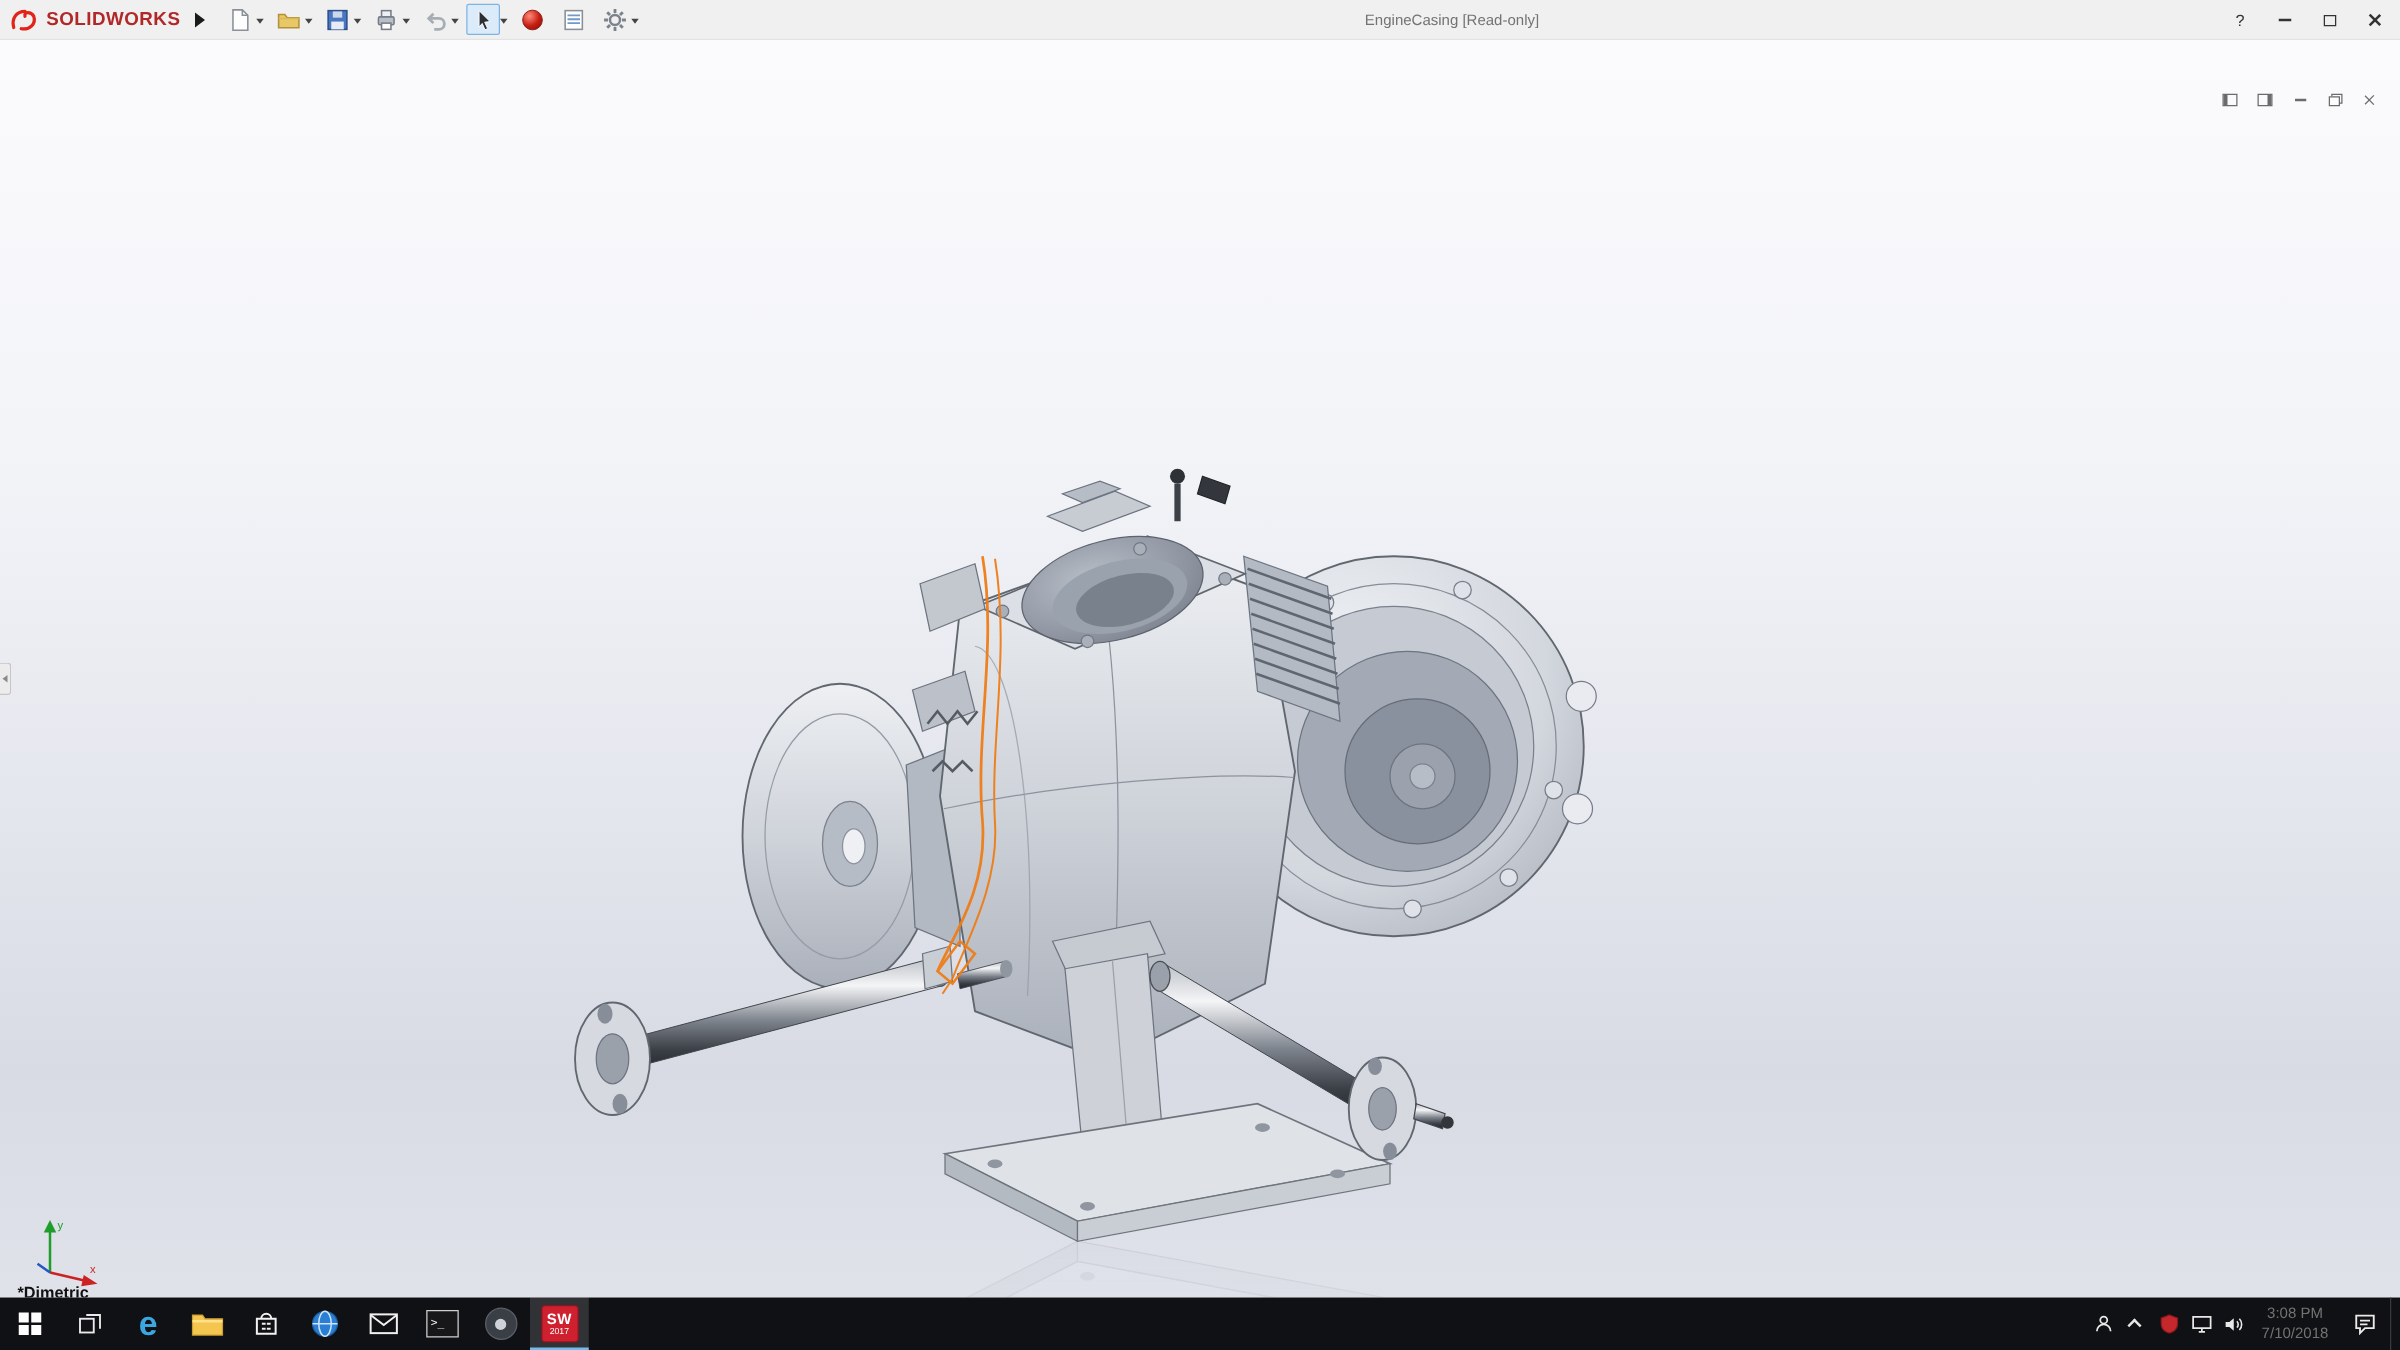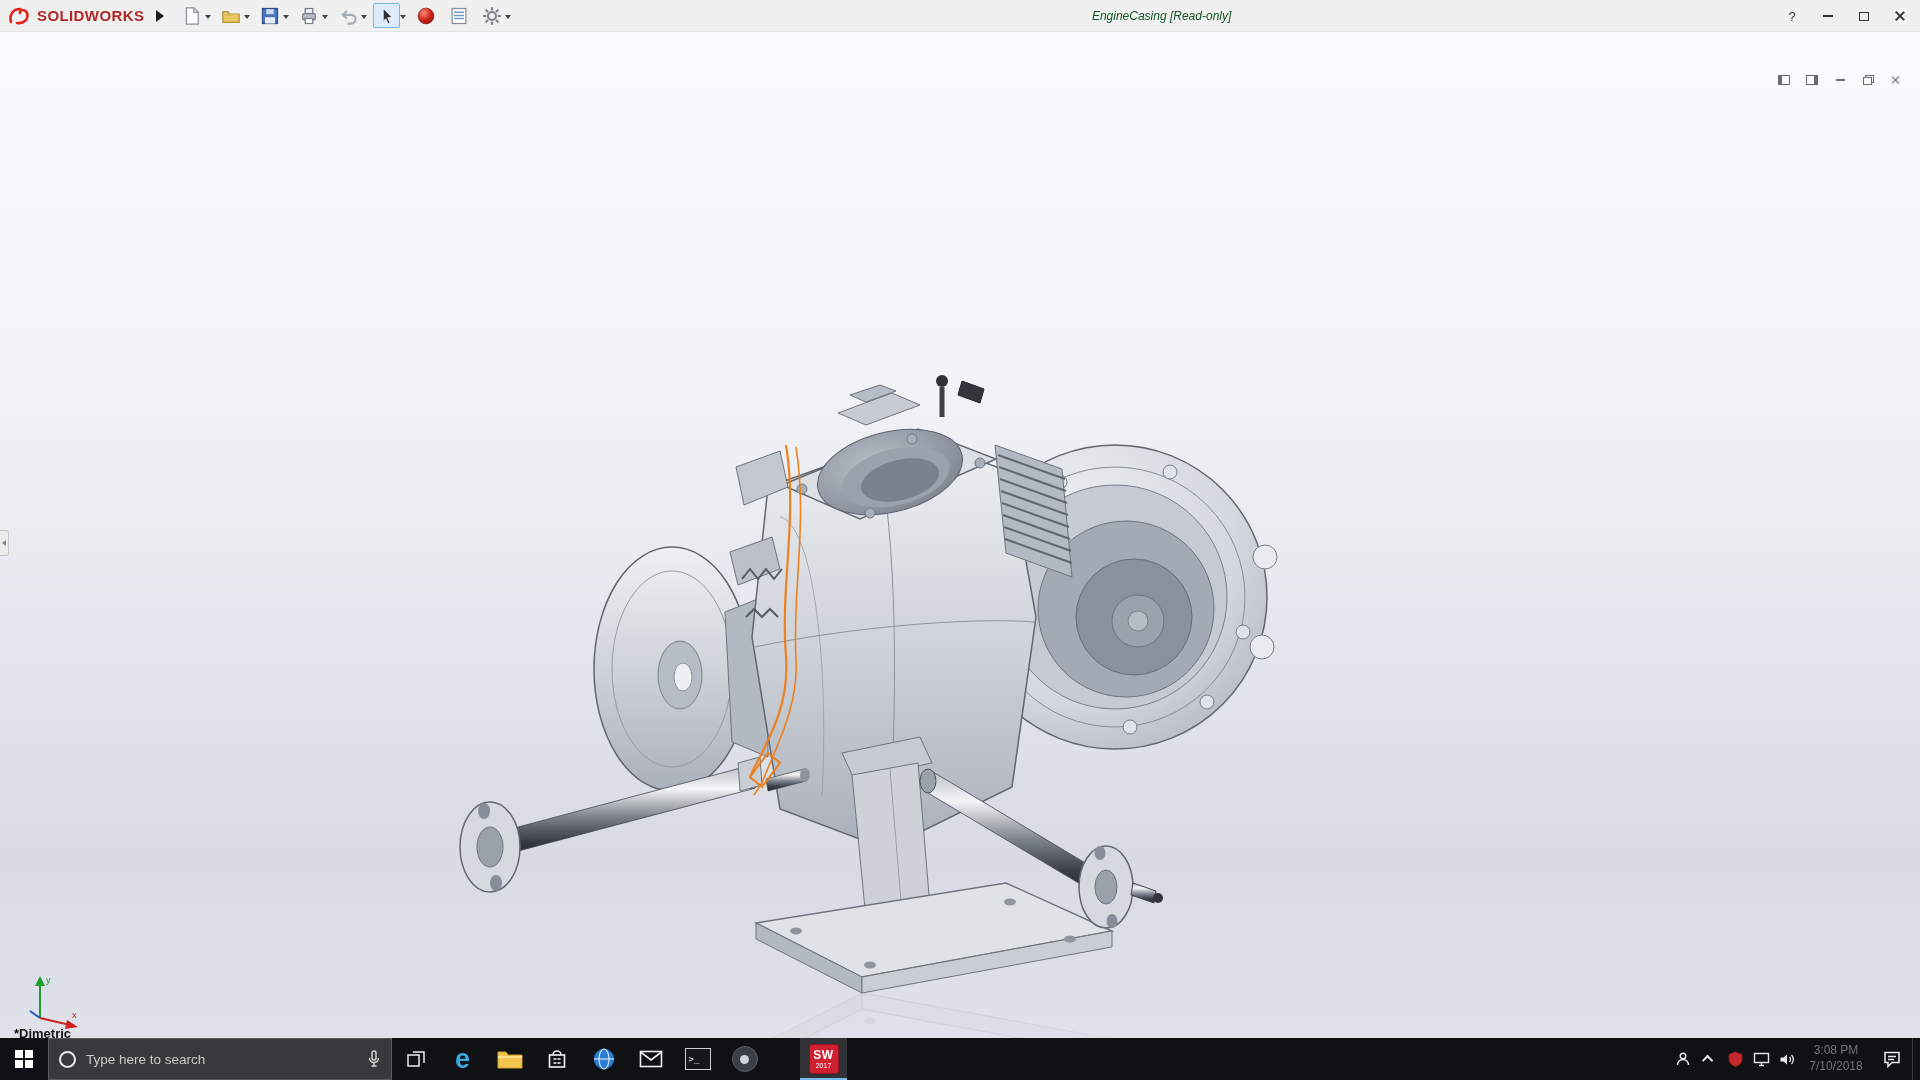--- a/index.html
+++ b/index.html
@@ -9,21 +9,21 @@
   
   .titlebar { position:absolute; top:0; left:0; right:0; height:32px; background:#f0f0f0; border-bottom:1px solid #e3e3e3; display:flex; align-items:center; z-index:20;text-align:right; }
   .logo { display:flex; align-items:center; gap:5px; padding:0 6px 0 8px; }
   .logo-text { font-size:15px; font-weight:bold; color:#b02828; letter-spacing:.4px; }
   .flyout-arrow { width:0; height:0; border-left:8px solid #1a1a1a; border-top:6px solid transparent; border-bottom:6px solid transparent; margin:0 14px 0 6px; }
   .toolbar { display:flex; align-items:center; }
   .tb-group { display:flex; align-items:center; margin-right:6px; }
   .tb-btn { width:27px; height:25px; display:flex; align-items:center; justify-content:center; border:1px solid transparent; border-radius:2px; }
   .tb-btn.pressed { background:#dcebf9; border-color:#7eb4e3; }
   .caret { width:0; height:0; border:3px solid transparent; border-top:4px solid #444; margin-top:5px; }
-  .doc-title { position:absolute; left:60.5%; transform:translateX(-50%); font-size:12px; color:#14532d; white-space:nowrap;font-style:italic; }
+  .doc-title { position:absolute; left:60.5%; transform:translateX(-50%); font-size:12px; color:#737373; white-space:nowrap; }
   .caption { position:absolute; right:2px; top:0; height:32px; display:flex; align-items:center; }
   .cap-btn { width:36px; height:28px; display:flex; align-items:center; justify-content:center; color:#333; font-size:13px; }
   .i-min { display:inline-block; width:10px; height:2px; background:#333; }
   .i-max { display:inline-block; width:10px; height:9px; border:1.5px solid #333; }
   .i-close { position:relative; width:12px; height:12px; display:inline-block; }
   .i-close::before,.i-close::after { content:""; position:absolute; left:5px; top:0; width:1.6px; height:12px; background:#333; }
   .i-close::before { transform:rotate(45deg); } .i-close::after { transform:rotate(-45deg); }
 
   
   .child-controls { position:absolute; top:41px; right:16px; display:flex; gap:12px; align-items:center; z-index:10; }
@@ -51,21 +51,21 @@
   .taskbar { position:absolute; left:0; right:0; bottom:0; height:42px; background:#101114; display:flex; align-items:stretch; z-index:30; }
   .start-btn { width:48px; display:flex; align-items:center; justify-content:center; }
   .win-logo { display:grid; grid-template-columns:8px 8px; grid-template-rows:8px 8px; gap:2px; }
   .win-logo span { background:#fefefe; }
   .search-box { width:344px; background:#39393c; border:1px solid #5a5a5c; display:flex; align-items:center; padding:0 10px; gap:10px; }
   .cortana-ring { width:17px; height:17px; border:2px solid #e8e8e8; border-radius:50%; flex:none; }
   .search-input { flex:1; background:transparent; border:none; outline:none; color:#c9c9c9; font-size:13.5px; font-family:"Liberation Sans", sans-serif; }
   .search-input::placeholder { color:#c9c9c9; }
   .tb-apps { display:flex; align-items:stretch; }
   .app-btn { width:47px; display:flex; align-items:center; justify-content:center; position:relative; }
-  .app-btn.active { background:rgba(255,255,255,.14); box-shadow:inset 0 -2px 0 #76b9ed;margin-left:32px; }
+  .app-btn.active { background:rgba(255,255,255,.14); box-shadow:inset 0 -2px 0 #76b9ed; }
   .edge-e { font-size:27px; font-weight:bold; color:#3ba7e0; line-height:1; }
   .term-box { width:26px; height:22px; background:#17171a; border:1px solid #cfcfcf; color:#eee; font-family:"DejaVu Sans Mono", monospace; font-size:9px; display:flex; align-items:center; justify-content:flex-start; padding-left:3px; }
   .generic-app { width:26px; height:26px; border-radius:50%; background:#3a3f46; border:1px solid #5a606a; display:flex; align-items:center; justify-content:center; }
   .generic-app::after { content:""; width:9px; height:9px; border-radius:50%; background:#cfd3d9; }
   .sw-badge { width:30px; height:30px; background:#cf2030; border:1px solid #8e1420; border-radius:3px; color:#fff; display:flex; flex-direction:column; align-items:center; justify-content:center; line-height:1; }
   .sw-badge .t { font-size:12px; font-weight:bold; letter-spacing:.5px; }
   .sw-badge .b { font-size:7px; margin-top:1px; }
   .tray { margin-left:auto; display:flex; align-items:stretch; }
   .tray-btn { width:26px; display:flex; align-items:center; justify-content:center; }
   .chev { width:8px; height:8px; border-left:2px solid #e8e8e8; border-top:2px solid #e8e8e8; transform:rotate(45deg) translateY(2px); }
@@ -388,28 +388,20 @@
   <div class="taskbar">
     <div class="start-btn">
       <div class="win-logo">
           <span></span>
           <span></span>
           <span></span>
           <span></span>
         </div>
     </div>
 
-    <div class="search-box">
-      <span class="cortana-ring"></span>
-      <input class="search-input" type="text" placeholder="Type here to search" style="">
-      <svg width="14" height="18" viewBox="0 0 14 18">
-        <rect x="5" y="1" width="4" height="9" rx="2" fill="none" stroke="#dadada" stroke-width="1.4"></rect>
-        <path d="M2.5,8 a4.5,4.5 0 0 0 9,0 M7,12.5 v3 M4.5,16 h5" fill="none" stroke="#dadada" stroke-width="1.4"></path>
-      </svg>
-    </div>
 
     <div class="tb-apps">
       <div class="app-btn">
         <svg width="20" height="20" viewBox="0 0 20 20">
           <rect x="2" y="6" width="11" height="11" fill="none" stroke="#eaeaea" stroke-width="1.5"></rect>
           <path d="M7,3 h11 v11" fill="none" stroke="#eaeaea" stroke-width="1.5"></path>
         </svg>
       </div>
       <div class="app-btn">
         <span class="edge-e">e</span>

